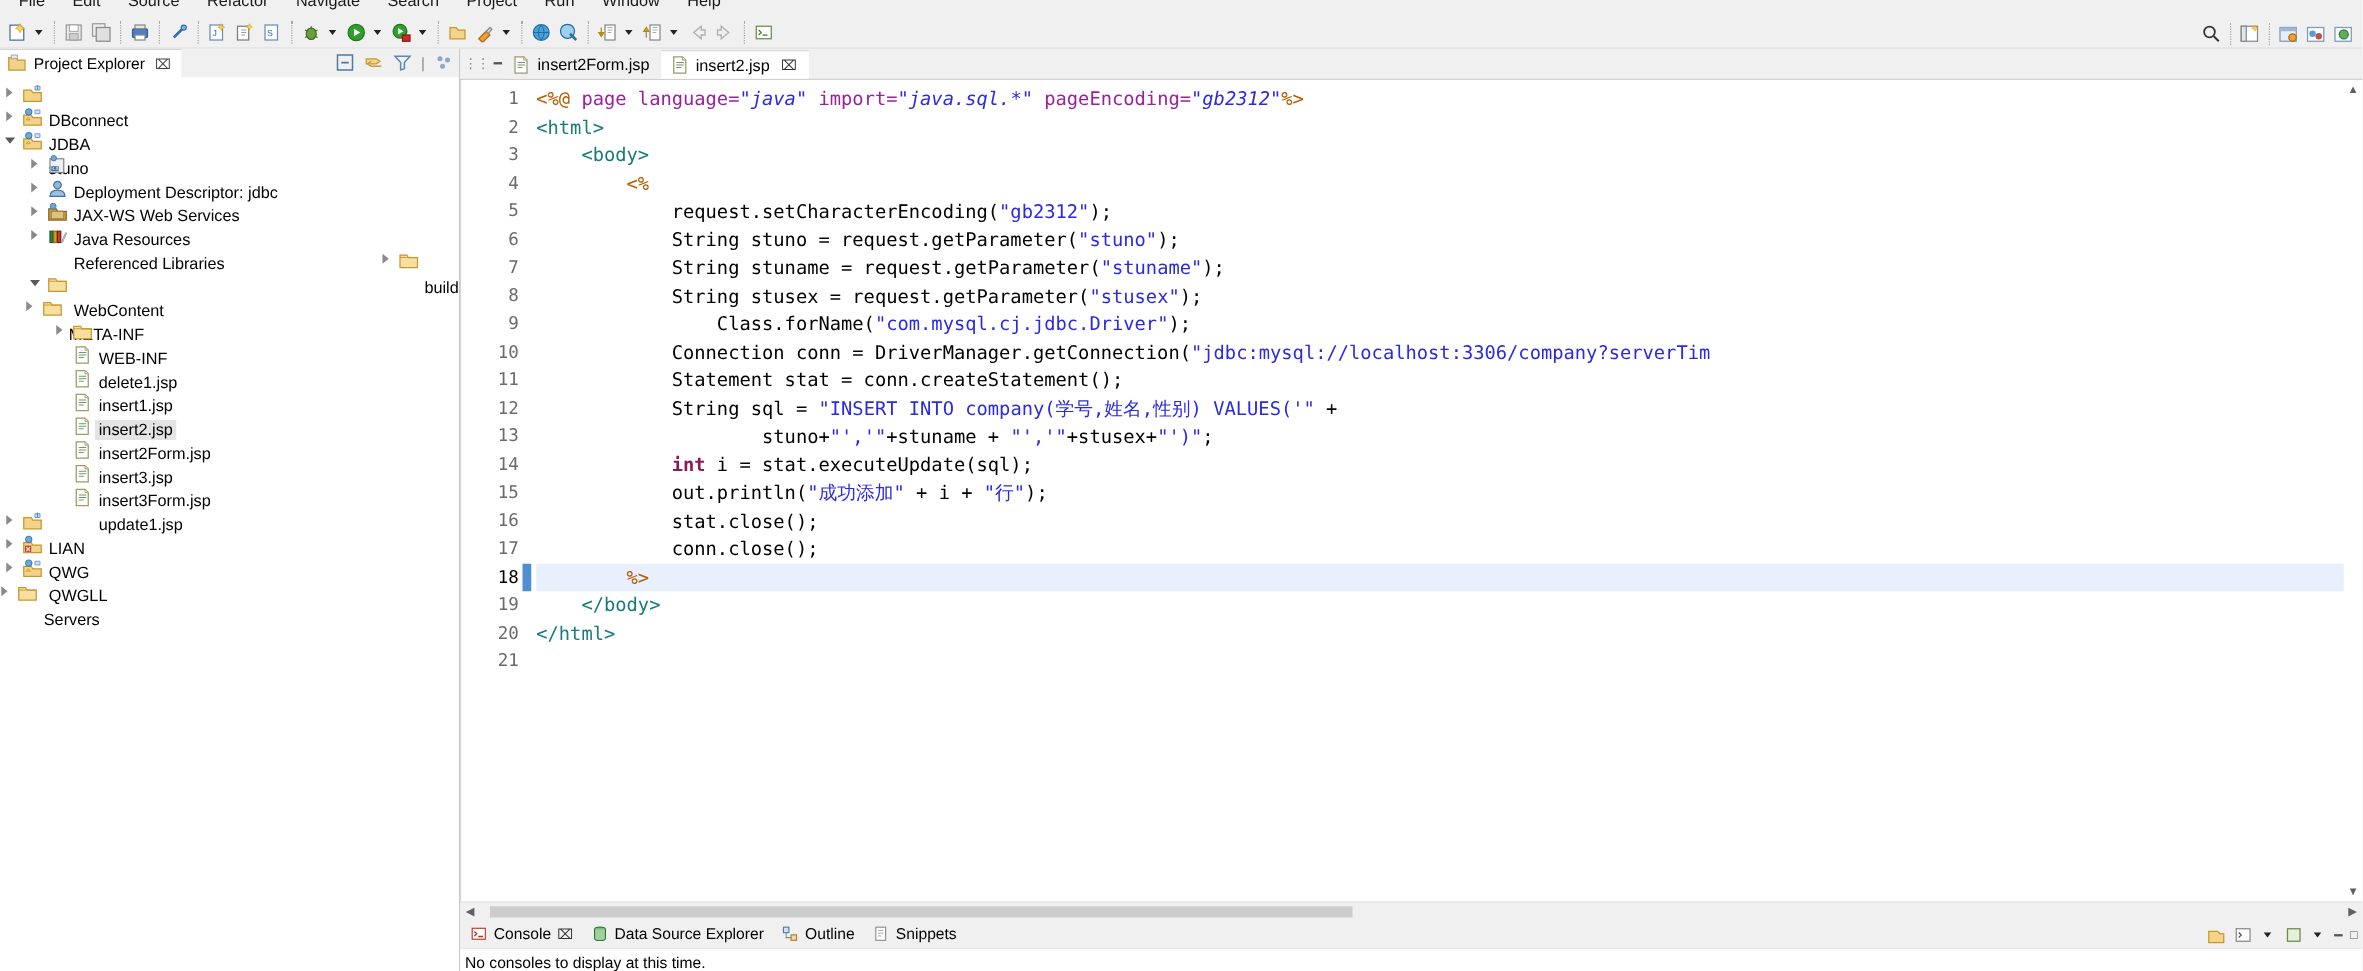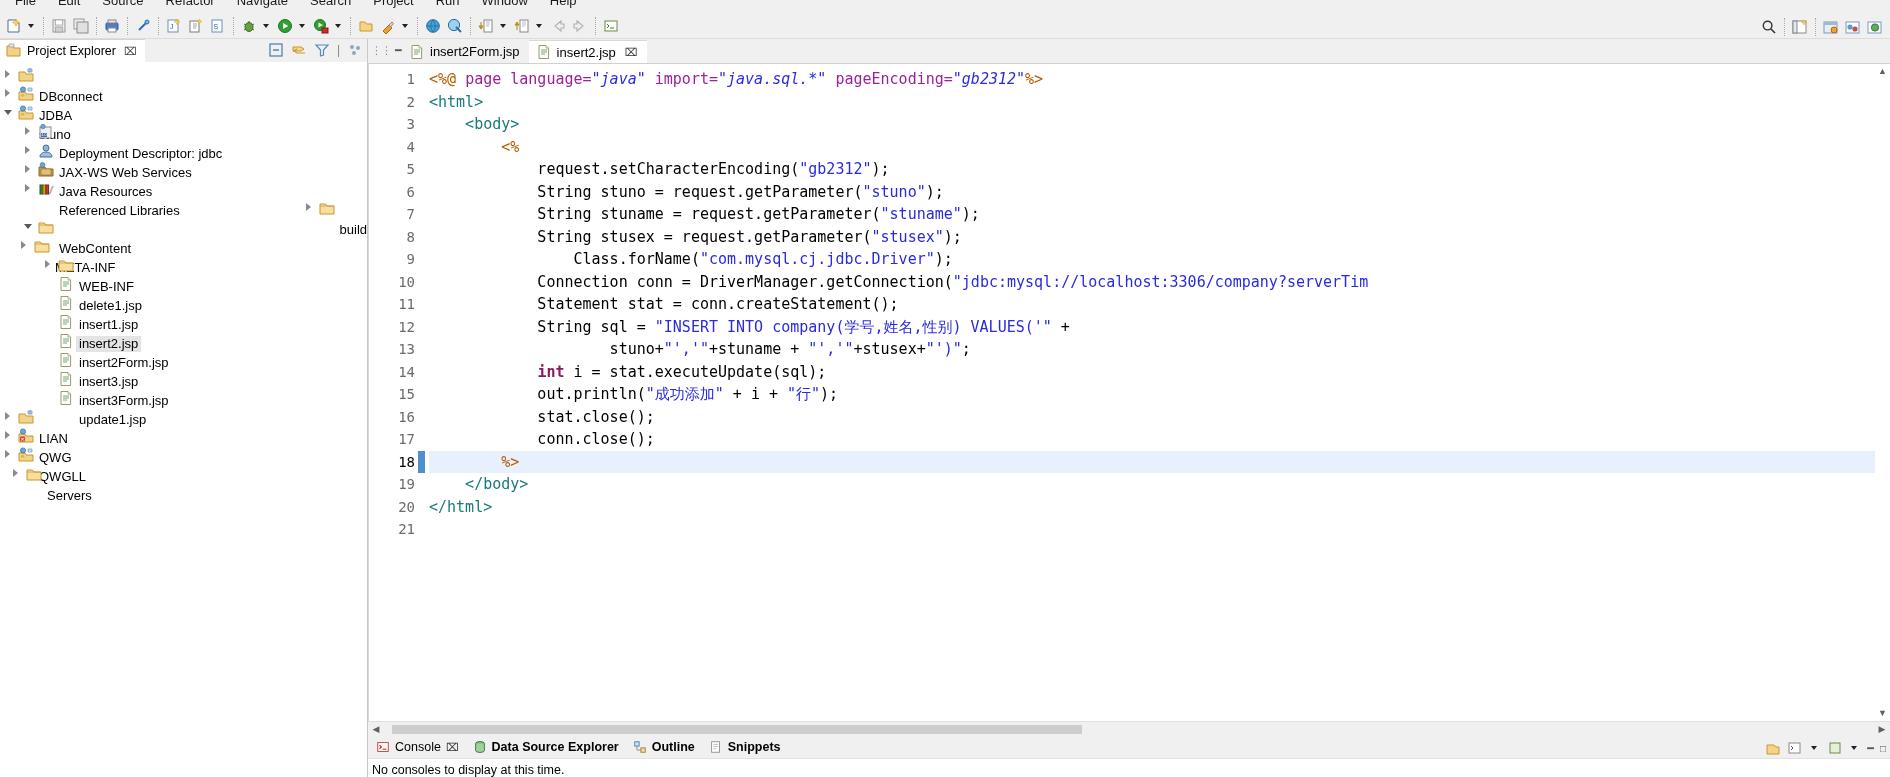--- a/index.html
+++ b/index.html
@@ -185,21 +185,21 @@
   
   .console {
     height:55px; background:#f0f0f0;
   }
   .cons-tabrow {
     height:22px; display:flex; align-items:center; position:relative;
     padding-left:4px; gap:0px;
   }
   .cons-tab {
     display:flex; align-items:center; gap:5px;
-    font-size:12.5px; padding:0 10px 0 4px; height:22px;font-weight:bold;
+    font-size:12.5px; padding:0 10px 0 4px; height:22px;
   }
   .cons-tab.active { font-weight:normal; }
   .cons-tab .x { font-size:11px; color:#333; }
   .cons-tools {
     position:absolute; right:4px; top:2px; display:flex;
     align-items:center; gap:6px;
   }
   .cons-body {
     height:33px; background:#fff; padding:4px 0 0 4px;
     font-size:12.5px; color:#000;
@@ -674,21 +674,21 @@
           <span class="ticon">
             <svg style="width:16px;height:16px;display:block" viewBox="0 0 16 16">
               <path d="M1 6h6l1.2 2H15v6H1z" fill="#f3d289" stroke="#c8972e"></path>
               <circle cx="5" cy="3.5" r="2.6" fill="#6aa8d8" stroke="#2f6fa0" stroke-width="0.7"></circle>
               <path d="M10 2h4v3h-4z" fill="#cfe0f2" stroke="#5a8ab8" stroke-width="0.6"></path>
               <path d="M3 10l1.6-2 1.6 2z" fill="#ffd24d" stroke="#c08c00" stroke-width="0.5"></path>
             </svg>
           </span>
           <span class="tlabel">QWGLL</span>
         </div>
-        <div class="trow" style="padding-left: 12px;">
+        <div class="trow" style="padding-left: 0;">
           <span class="tw collapsed"></span>
           <span class="ticon">
             <svg style="width:16px;height:16px;display:block" viewBox="0 0 16 16">
               <path d="M1 4h5.5l1.2 2H15v8H1z" fill="#f8dfa0" stroke="#c8972e"></path>
               <path d="M1 6h14" stroke="#c8972e" stroke-width="0.7"></path>
             </svg>
           </span>
           <span class="tlabel">Servers</span>
         </div>
       </div>

